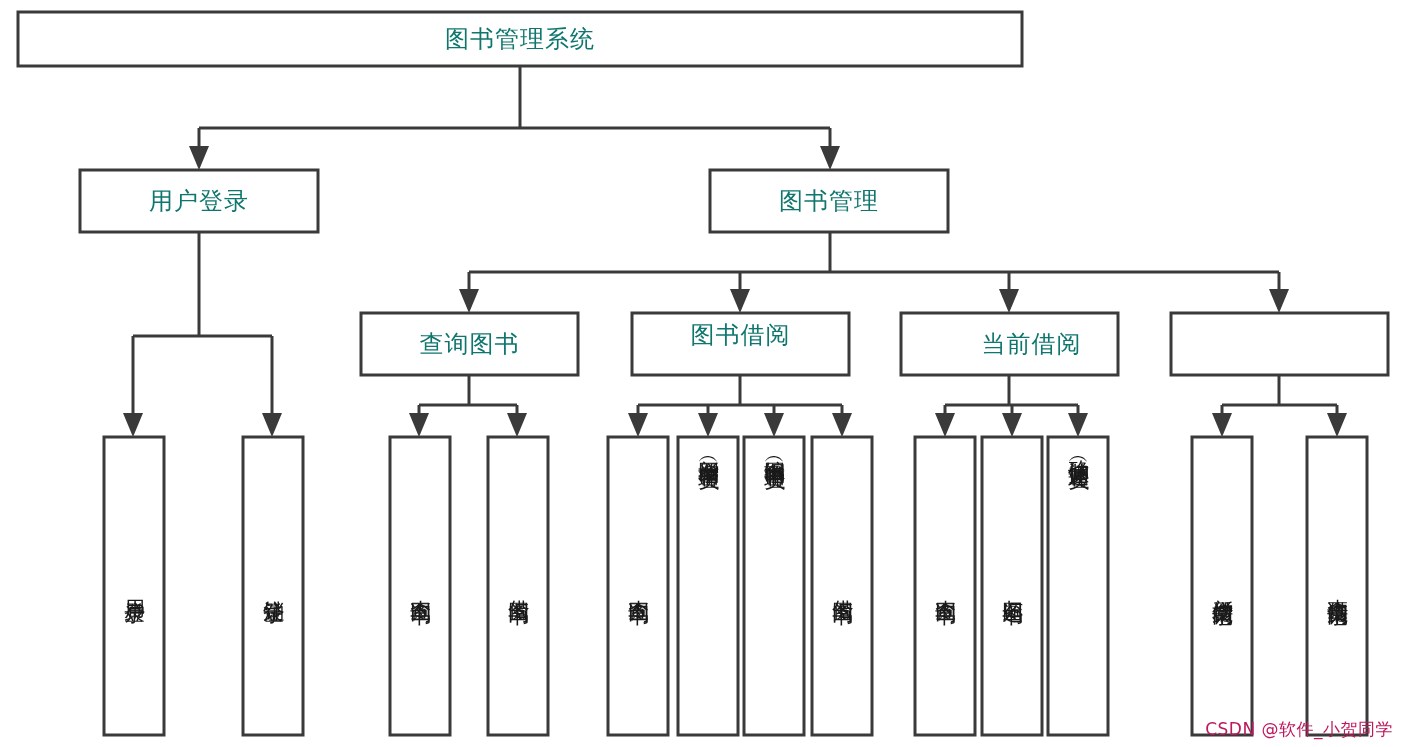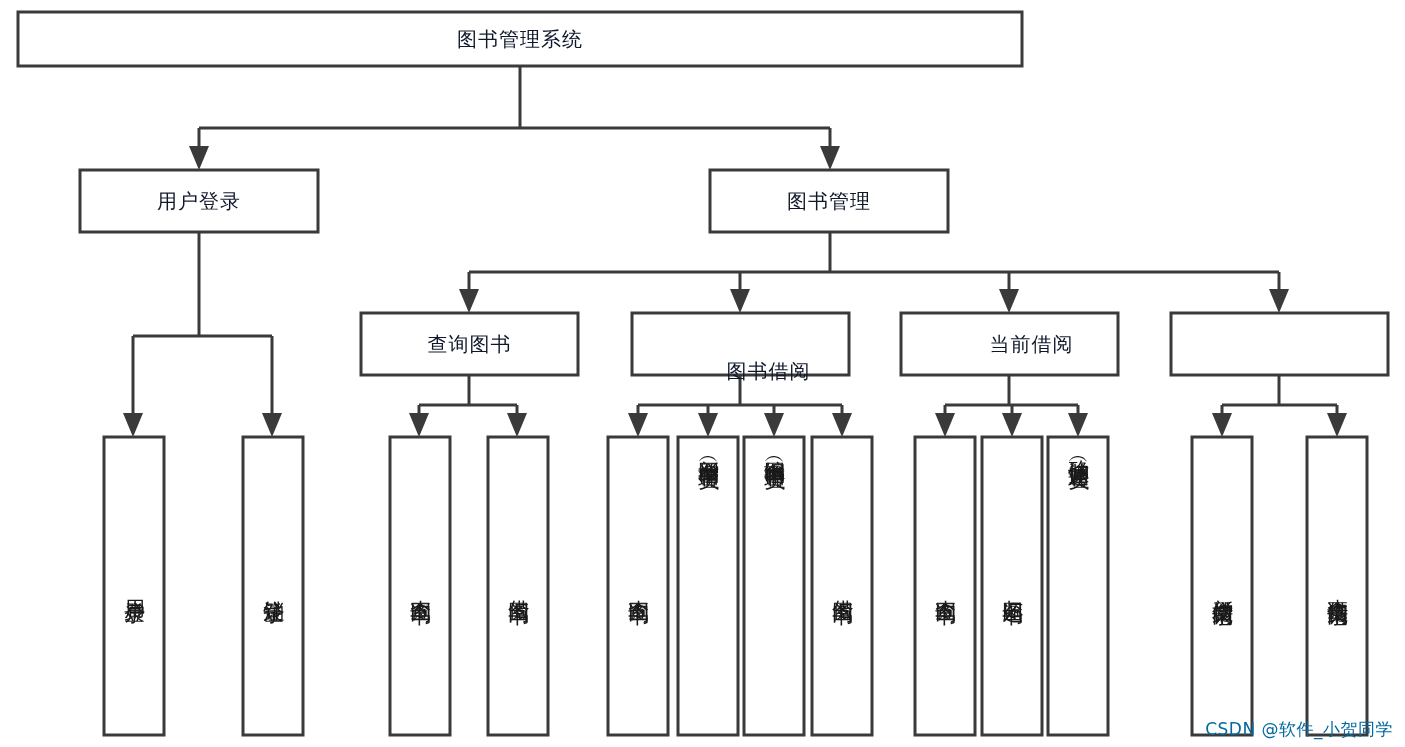--- a/index.html
+++ b/index.html
@@ -58,32 +58,32 @@
   }
   .htext-wrap {
     position: absolute;
     display: flex;
     align-items: center;
     justify-content: center;
     pointer-events: none;
   }
   .htext {
     font-family: Liberation Serif, serif;
-    font-size: 20px;
+    font-size: 24px;
     letter-spacing: 1px;
-    color: #0f172a;
+    color: #0f766e;
     white-space: nowrap;
   }
   .watermark {
     position: absolute;
     right: 12px;
     bottom: 6px;
     font-family: "DejaVu Sans", "Liberation Sans", sans-serif;
     font-size: 17px;
-    color: #0369a1;
+    color: #be185d;
     letter-spacing: 0.5px;
     white-space: nowrap;
     pointer-events: none;
   }
 </style>
 </head>
 <body>
 
 <div id="diagram-root">
 
@@ -190,21 +190,21 @@
   <div class="htext-wrap" style="left:80px; top:170px; width:238px; height:62px;">
     <span class="htext">用户登录</span>
   </div>
   <div class="htext-wrap" style="left:710px; top:170px; width:238px; height:62px;text-align:center;">
     <span class="htext">图书管理</span>
   </div>
 
   <div class="htext-wrap" style="left:361px; top:313px; width:217px; height:62px;">
     <span class="htext">查询图书</span>
   </div>
-  <div class="htext-wrap" style="left:660px; top:313px; width:217px; height:44px;margin-top:36px;">
+  <div class="htext-wrap" style="left:632px; top:313px; width:217px; height:44px;">
     <span class="htext">图书借阅</span>
   </div>
   <div class="htext-wrap" style="left:901px; top:313px; width:261px; height:62px;">
     <span class="htext">当前借阅</span>
   </div>
 
   <div class="vtext-wrap" style="left:104px; top:437px; width:60px; height:298px;">
     <span class="vtext">用户登录</span>
   </div>
   <div class="vtext-wrap" style="left:243px; top:437px; width:60px; height:298px;">

